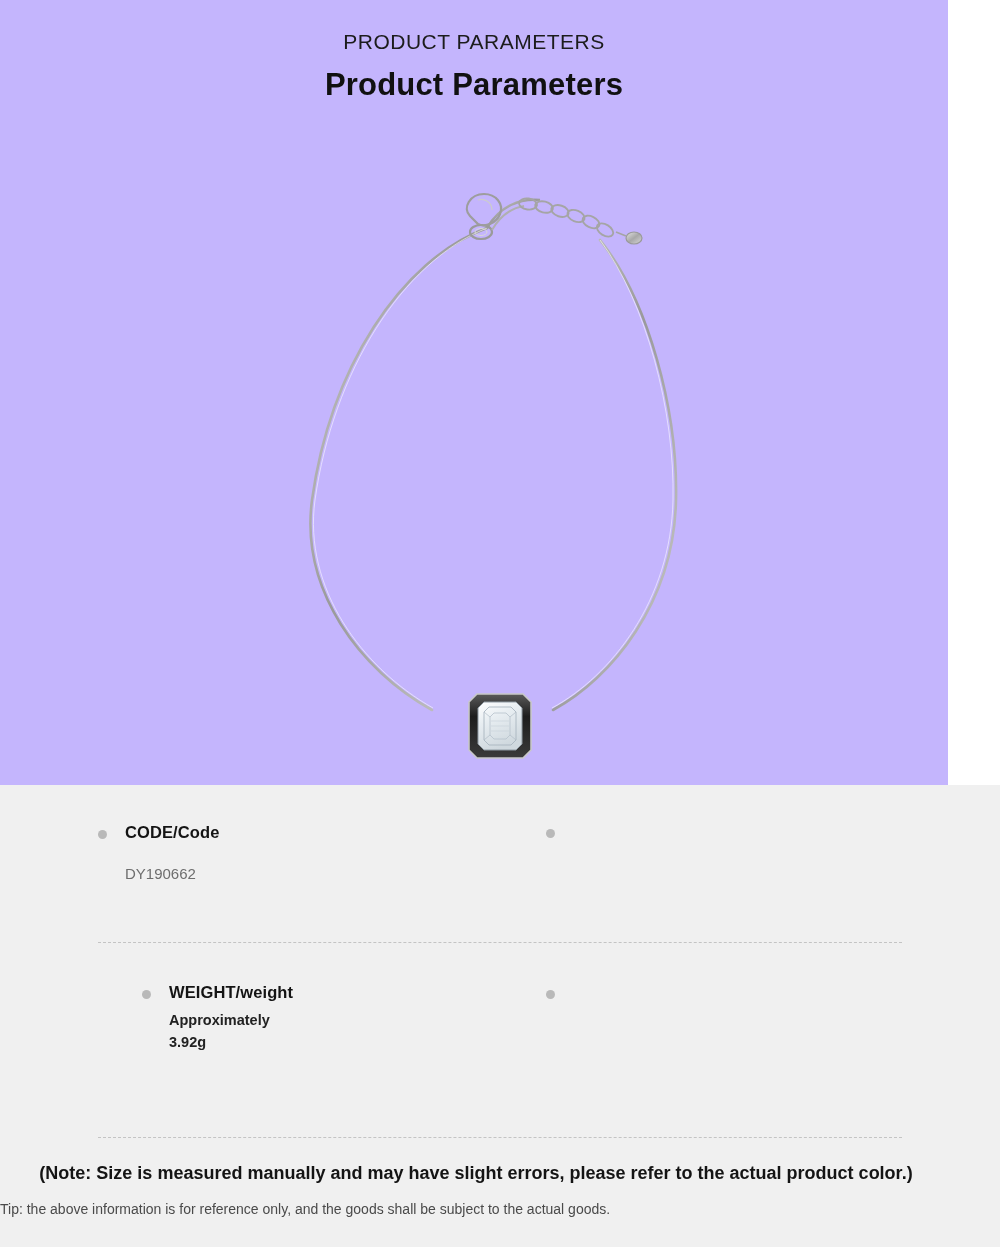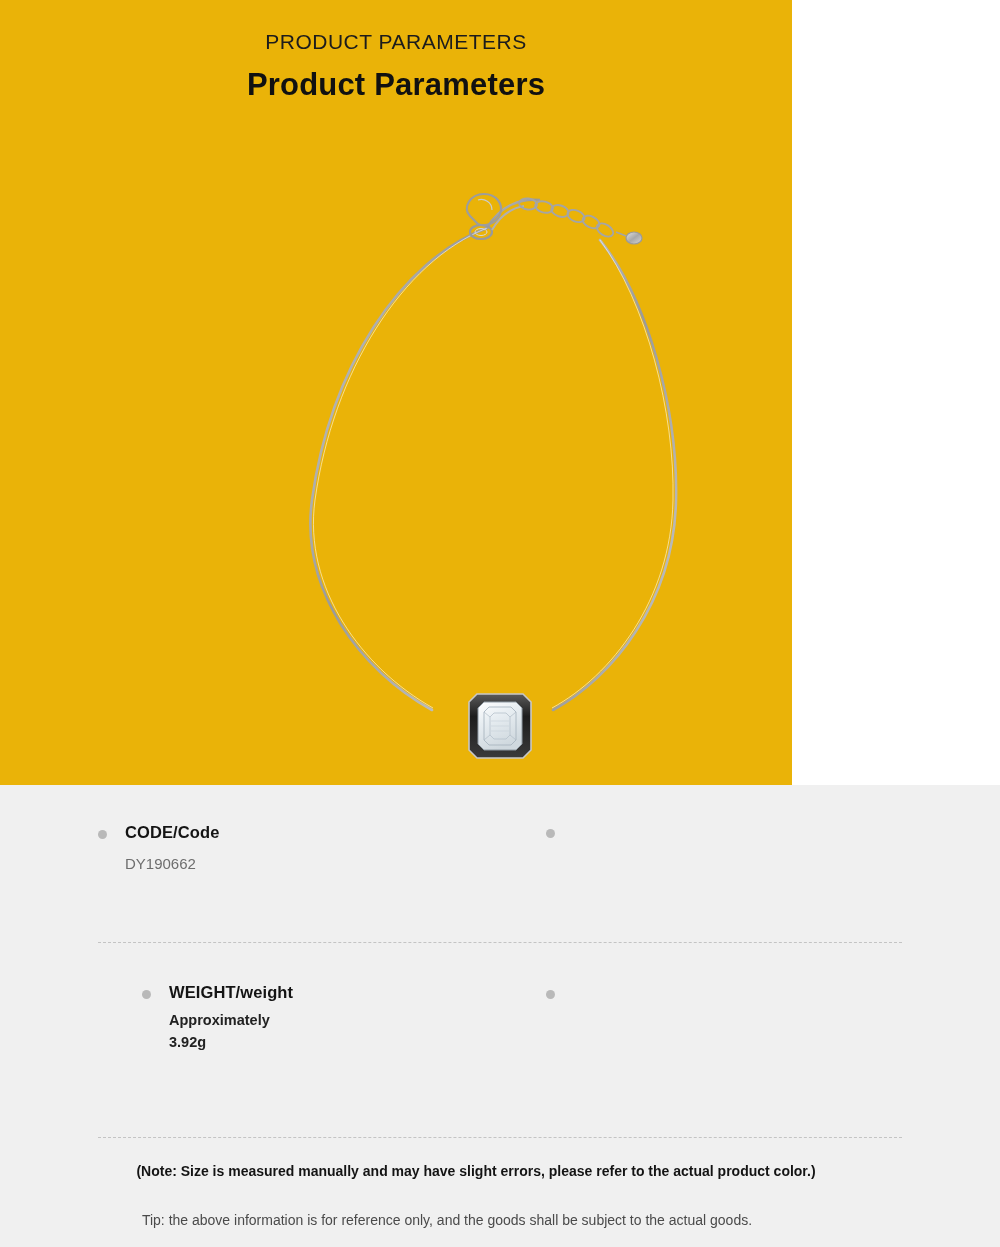--- a/index.html
+++ b/index.html
@@ -16,23 +16,23 @@
   }
   .page {
     position: relative;
     width: 1000px;
     height: 1247px;
   }
 
   
   .hero {
     position: relative;
-    width: 792px;
+    width: 948px;
     height: 785px;
-    background: #eab308;
+    background: #c4b5fd;
   }
   .eyebrow {
     text-align: center;
     font-size: 21px;
     letter-spacing: 0.5px;
     color: #1c1c1c;
     padding-top: 30px;
     font-weight: 400;
   }
   .headline {
@@ -123,33 +123,31 @@
     left: 98px;
     width: 804px;
     border-top: 1px dashed #c4c4c4;
   }
   .note {
     position: absolute;
     top: 1163px;
     left: 0;
     width: 952px;
     text-align: center;
-    font-size: 14px;
+    font-size: 18px;
     font-weight: bold;
     color: #141414;
   }
   .tip {
     position: absolute;
     top: 1201px;
     left: 0;
     width: 894px;
-    text-align: center;
     font-size: 14px;
     color: #4a4a4a;
-    margin-top: 11px;
   }
 </style>
 </head>
 <body>
 
 <div class="page">
 
   <div class="hero">
     <div class="eyebrow">PRODUCT PARAMETERS</div>
     <div class="headline">Product Parameters</div>
@@ -222,21 +220,21 @@
       </svg>
     </div>
   </div>
 
   <div class="specs">
 
     <div class="spec-row" style="position:absolute; top:38px;">
       <div class="spec-cell left">
         <span class="bullet" style="left:98px; top:7px;"></span>
         <div class="spec-title">CODE/Code</div>
-        <div class="spec-value muted" style="margin-top:10px;">DY190662</div>
+        <div class="spec-value muted" style="margin-top:20px;">DY190662</div>
       </div>
       <div class="spec-cell right" style="position:absolute; left:0; top:-1px; width:1000px;">
         <span class="bullet" style="left:546px; top:7px;"></span>
         <div class="spec-title" style="margin-left:573px;">MATERAL/Material</div>
         <div class="spec-value bold" style="margin-left:573px; margin-top:22px;">925 Sterling Silver</div>
       </div>
     </div>
 
     <div class="divider" style="top:157px;"></div>
 

